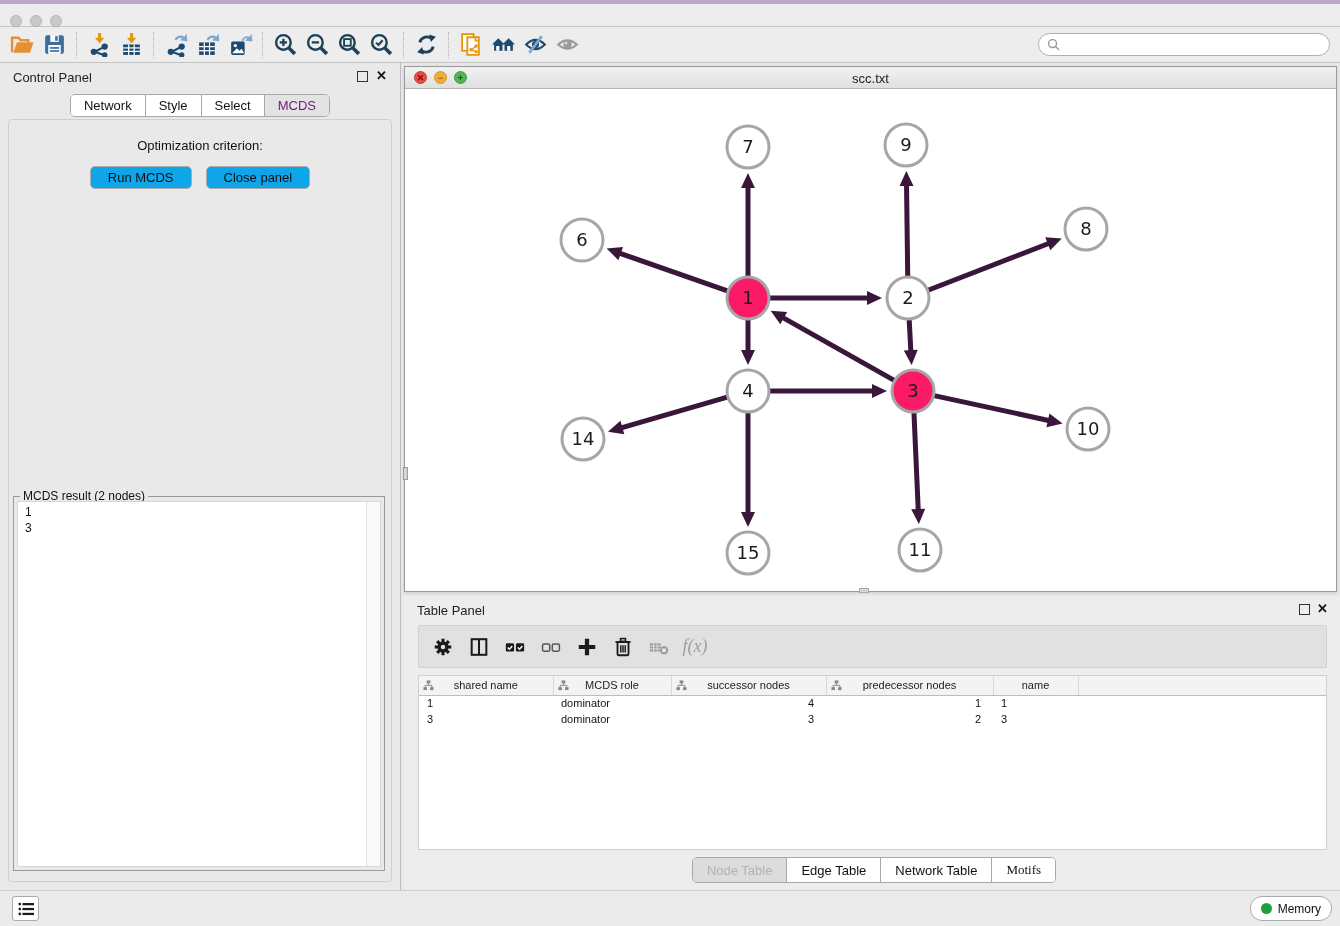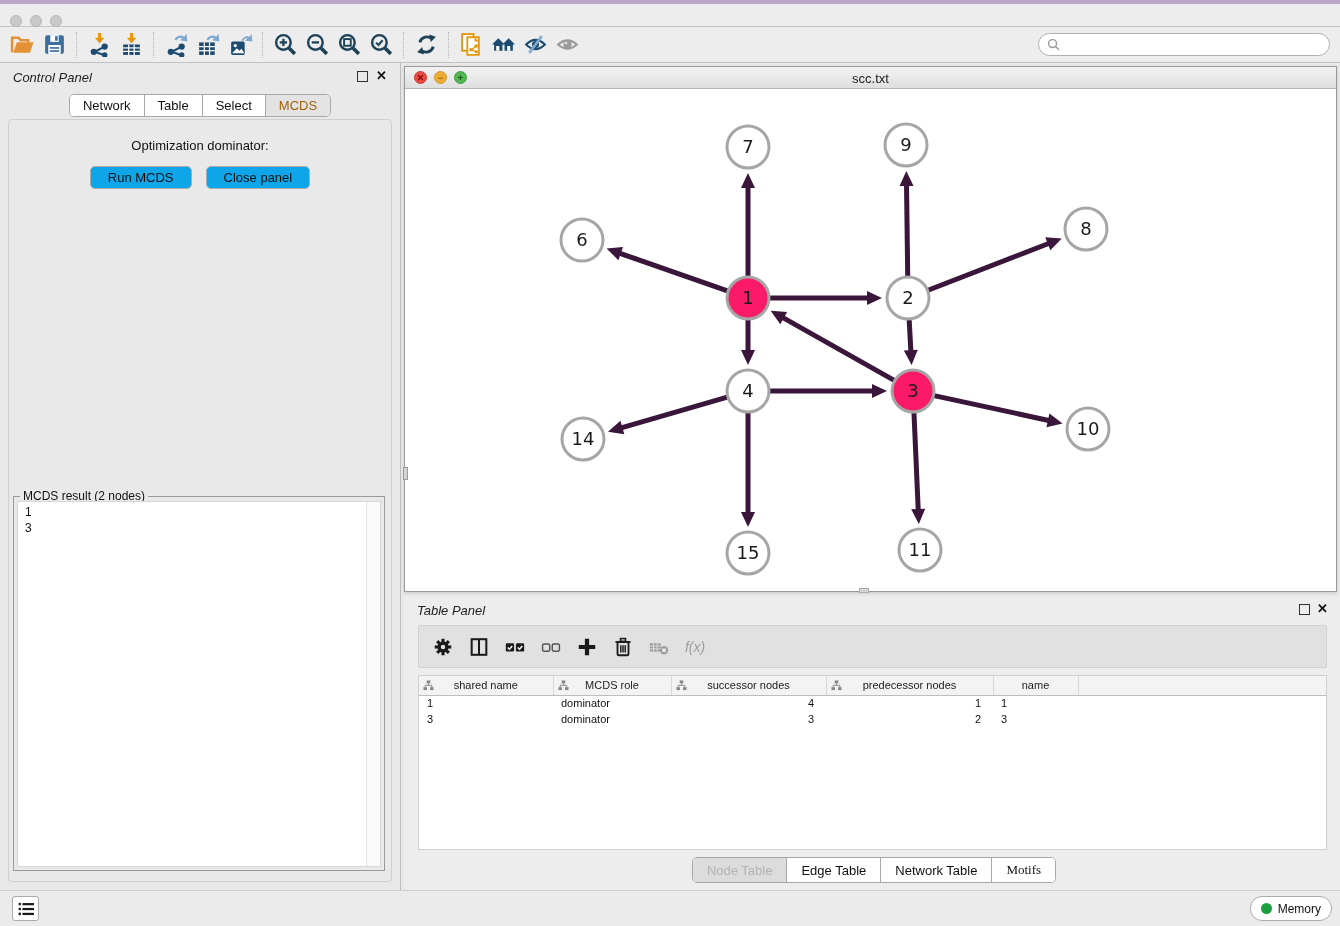--- a/index.html
+++ b/index.html
@@ -20,29 +20,29 @@
   .tb-btn svg { width:25px; height:25px; }
   .tb-sep { width:1px; height:26px; border-left:1px dotted #b3b3b3; margin:0 6px; }
   #search-wrap { position:absolute; right:10px; top:6px; width:292px; height:23px; background:#fff;
     border:1px solid #b0b0b0; border-radius:12px; display:flex; align-items:center; padding-left:8px; }
   #search-wrap input { border:none; outline:none; flex:1; font-size:12px; background:transparent; height:19px; }
 
   
   #control-panel { position:absolute; left:0; top:63px; width:401px; height:827px;
     background:#e9e9e9; border-right:1px solid #bdbdbd; }
   .panel-header { position:relative; height:28px; }
-  .panel-title { position:absolute; left:13px; top:7px; font-size:13px; color:#222;font-style:italic; }
+  .panel-title { position:absolute; left:13px; top:7px; font-size:13px; color:#222; }
   .float-btn { position:absolute; top:8px; width:11px; height:11px; border:1.5px solid #333; background:transparent; }
   .close-btn { position:absolute; top:6px; font-size:13px; font-weight:bold; color:#111; background:none; border:none; line-height:14px; }
   #cp-float { right:32px; } #cp-close { right:13px; }
 
   .seg-tabs { display:inline-flex; border:1px solid #a8a8a8; border-radius:5px; overflow:hidden; background:#fff; }
   .seg-tab { padding:3px 13px; font-size:13px; background:#fff; color:#111; border:none; border-right:1px solid #a8a8a8; white-space:nowrap; }
   .seg-tab:last-child { border-right:none; }
-  .seg-tab.active { background:#e3e3e3; color:#a16207; }
+  .seg-tab.active { background:#e3e3e3; color:#701a75; }
   #cp-tabs-wrap { text-align:center; margin-top:3px; }
 
   #cp-box { position:absolute; left:8px; right:8px; top:56px; bottom:8px;
     border:1px solid #cfcfcf; border-radius:4px; background:#e9e9e9; }
   #opt-label { text-align:center; margin-top:18px; font-size:13px; color:#111; }
   #criterion-select { position:relative; margin:10px auto 0; width:308px; height:23px; background:#fff;
     border:1px solid #b2b2b2; border-radius:5px; font-size:13px; padding:3px 24px 0 12px; text-align:left; }
   #criterion-select .stepper { position:absolute; right:7px; top:4px; }
   .cp-buttons { display:flex; justify-content:center; gap:14px; margin-top:13px; }
   .cp-btn { background:#0ea5e9; border:1px solid #ababab; border-radius:5px; font-size:13px; padding:3px 17px; color:#111; }
@@ -69,21 +69,21 @@
   .grip-v { position:absolute; left:-2px; top:400px; width:5px; height:13px; background:#d5d5d5; border:1px solid #9a9a9a; }
   .grip-h { position:absolute; left:454px; bottom:-2px; width:10px; height:5px; background:#d5d5d5; border:1px solid #aaa; }
 
   
   #table-panel { position:absolute; left:404px; top:596px; width:936px; height:294px; background:#ededed; }
   #tp-float { right:30px; } #tp-close { right:12px; }
   #tp-toolbar { position:absolute; left:14px; right:13px; top:29px; height:43px; background:#e1e1e1;
     border:1px solid #d0d0d0; border-radius:2px; display:flex; align-items:center; padding-left:6px; }
   .tp-btn { width:36px; height:34px; display:flex; align-items:center; justify-content:center; background:none; border:none; }
   .tp-btn svg { width:22px; height:22px; }
-  #fx-btn { font-family:Liberation Sans, sans-serif; font-style:italic; font-size:14px; color:#9e9e9e; }
+  #fx-btn { font-family:Liberation Serif, serif; font-style:italic; font-size:18px; color:#9e9e9e; }
 
   #node-table-wrap { position:absolute; left:14px; right:13px; top:79px; height:175px; background:#fff; border:1px solid #cfcfcf; }
   #node-table { border-collapse:collapse; table-layout:fixed; font-size:11px; }
   #node-table th { height:19px; background:#f3f3f3; border-bottom:1px solid #bdbdbd; border-right:1px solid #d8d8d8;
     font-weight:normal; color:#222; position:relative; text-align:center; }
   #node-table th .hdr-icon { position:absolute; left:4px; top:4px; }
   #node-table td { height:16px; padding:0 12px 0 8px; color:#111; }
 
   #tp-tabs-wrap { position:absolute; left:4px; right:0; bottom:7px; text-align:center; }
   .seg-tab2 { padding:4px 14px; font-size:13px; background:#fff; color:#111; border:none; border-right:1px solid #a8a8a8; }
@@ -265,27 +265,27 @@
 
 <div id="control-panel">
   <div class="panel-header">
     <span class="panel-title">Control Panel</span>
     <button class="float-btn" id="cp-float"></button>
     <button class="close-btn" id="cp-close">✕</button>
   </div>
   <div id="cp-tabs-wrap">
     <div class="seg-tabs" id="cp-tabs">
         <button class="seg-tab">Network</button>
-        <button class="seg-tab">Table</button>
+        <button class="seg-tab">Style</button>
         <button class="seg-tab">Select</button>
         <button class="seg-tab active">MCDS</button>
       </div>
   </div>
   <div id="cp-box">
-    <div id="opt-label">Optimization dominator:</div>
+    <div id="opt-label">Optimization criterion:</div>
     <div class="cp-buttons">
       <button class="cp-btn">Run MCDS</button>
       <button class="cp-btn">Close panel</button>
     </div>
     <div id="mcds-fieldset">
       <span id="mcds-legend">MCDS result (2 nodes)</span>
       <div id="mcds-list">
         <ul id="mcds-items">
             <li>1</li>
             <li>3</li>

